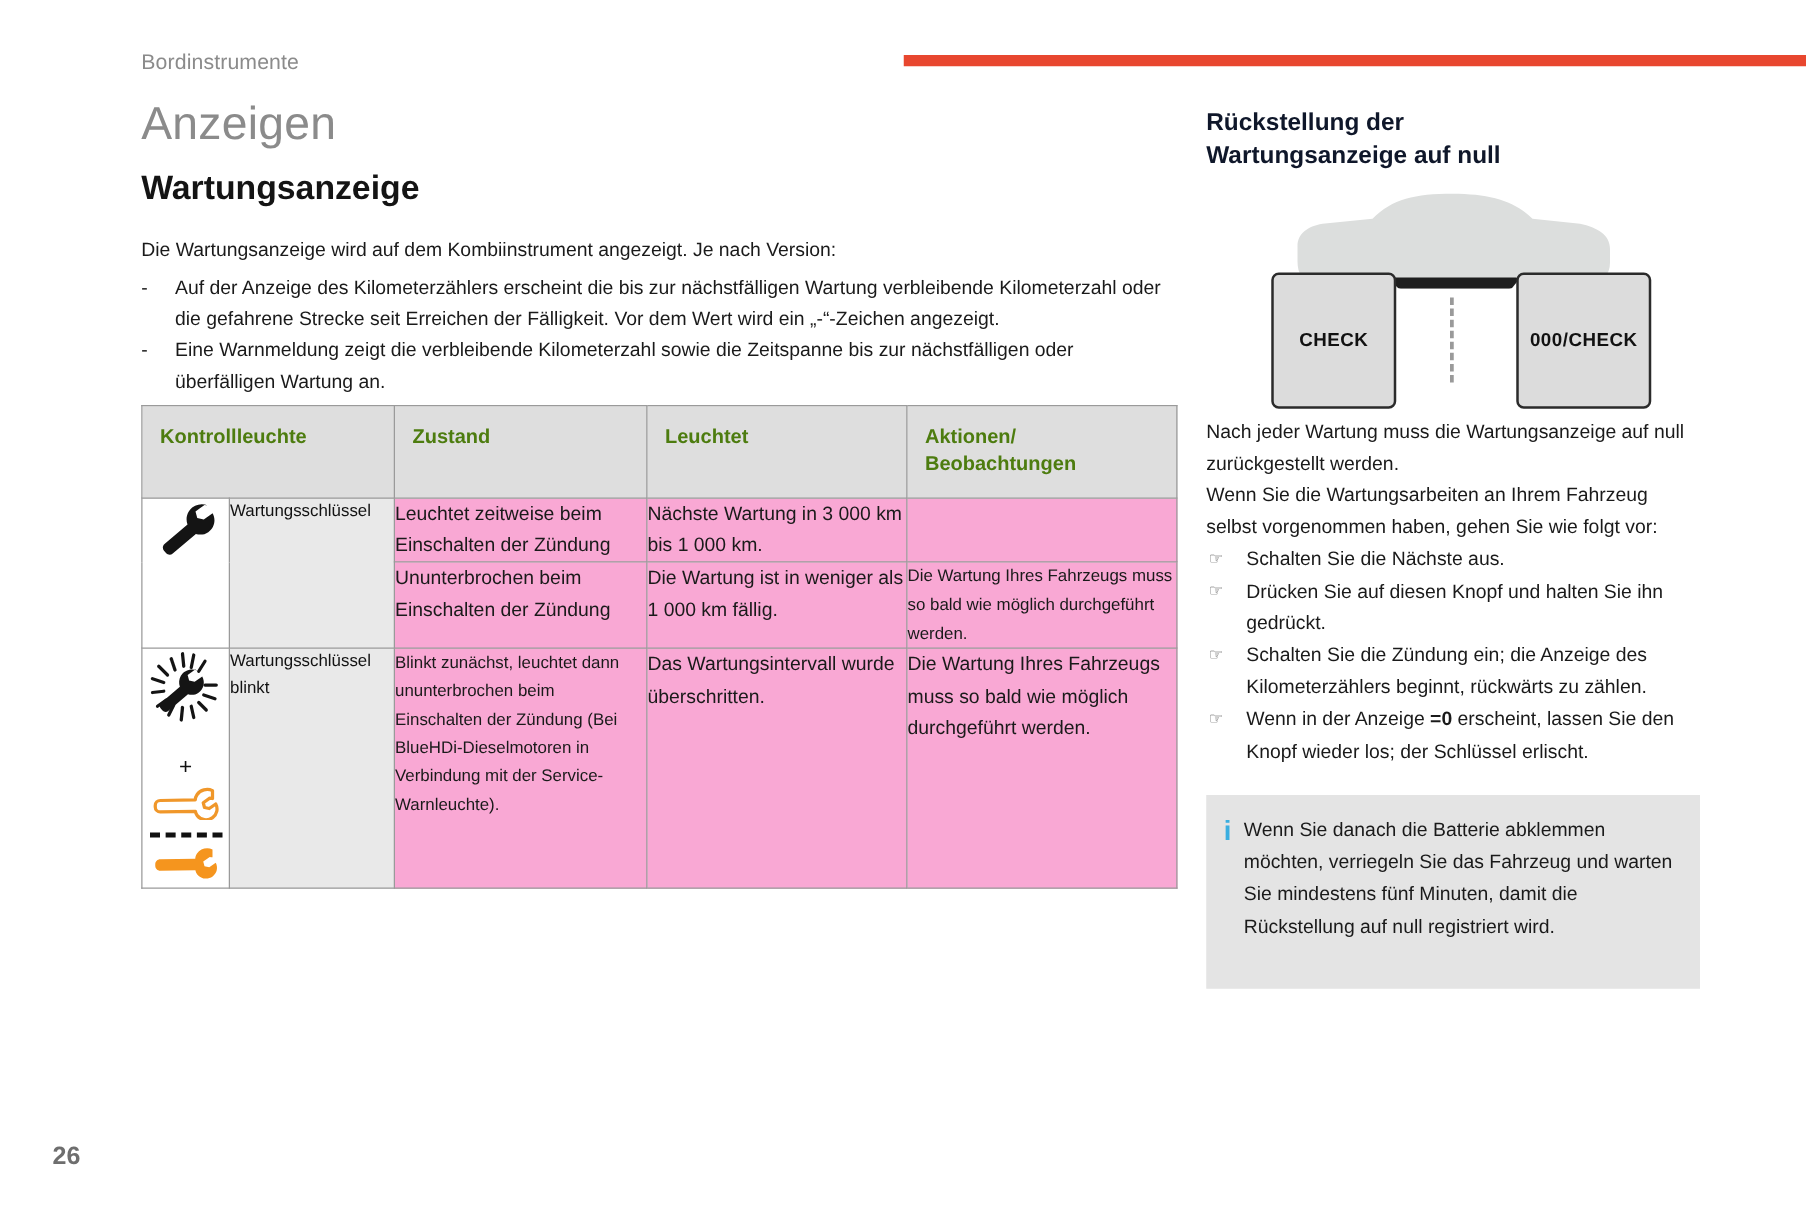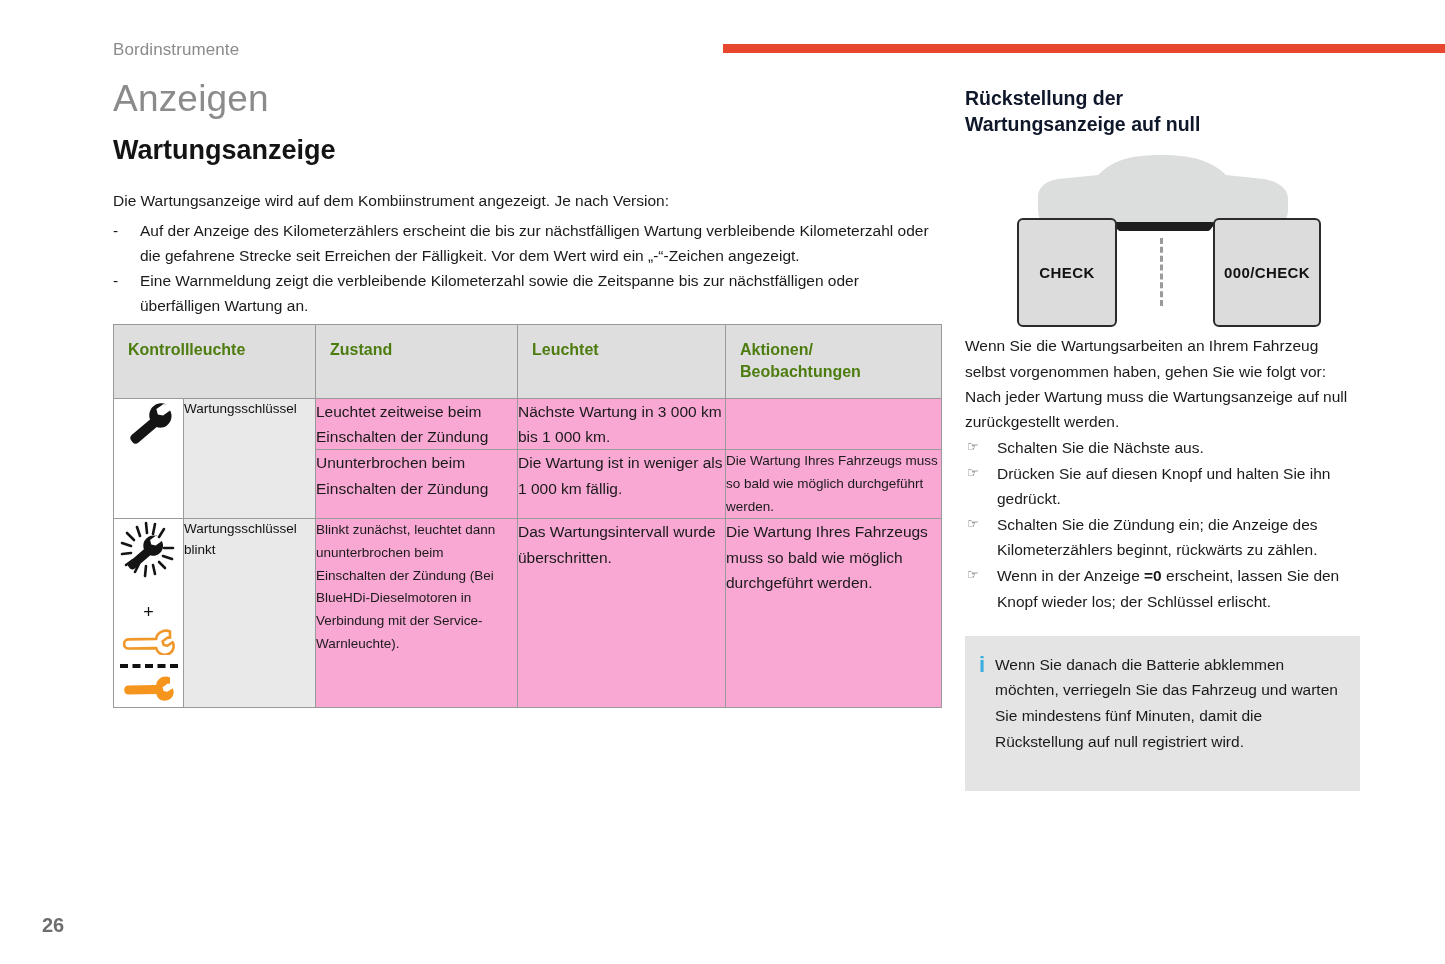--- a/index.html
+++ b/index.html
@@ -395,22 +395,22 @@
       <div class="check-btn left">
         <span>CHECK</span>
       </div>
       <div class="dotted-divider"></div>
       <div class="check-btn right">
         <span><span class="bold-inline">000</span><span>/CHECK</span></span>
       </div>
     </div>
   </div>
 
+  <p class="right-para">Nach jeder Wartung muss die Wartungsanzeige auf null zurückgestellt werden.</p>
   <p class="right-para">Wenn Sie die Wartungsarbeiten an Ihrem Fahrzeug selbst vorgenommen haben, gehen Sie wie folgt vor:</p>
-  <p class="right-para">Nach jeder Wartung muss die Wartungsanzeige auf null zurückgestellt werden.</p>
 
   <ul class="hand-list">
     <li>
       <span class="hand">☞</span>
       <span>Schalten Sie die Nächste aus.</span>
     </li>
     <li>
       <span class="hand">☞</span>
       <span>Drücken Sie auf diesen Knopf und halten Sie ihn gedrückt.</span>
     </li>

